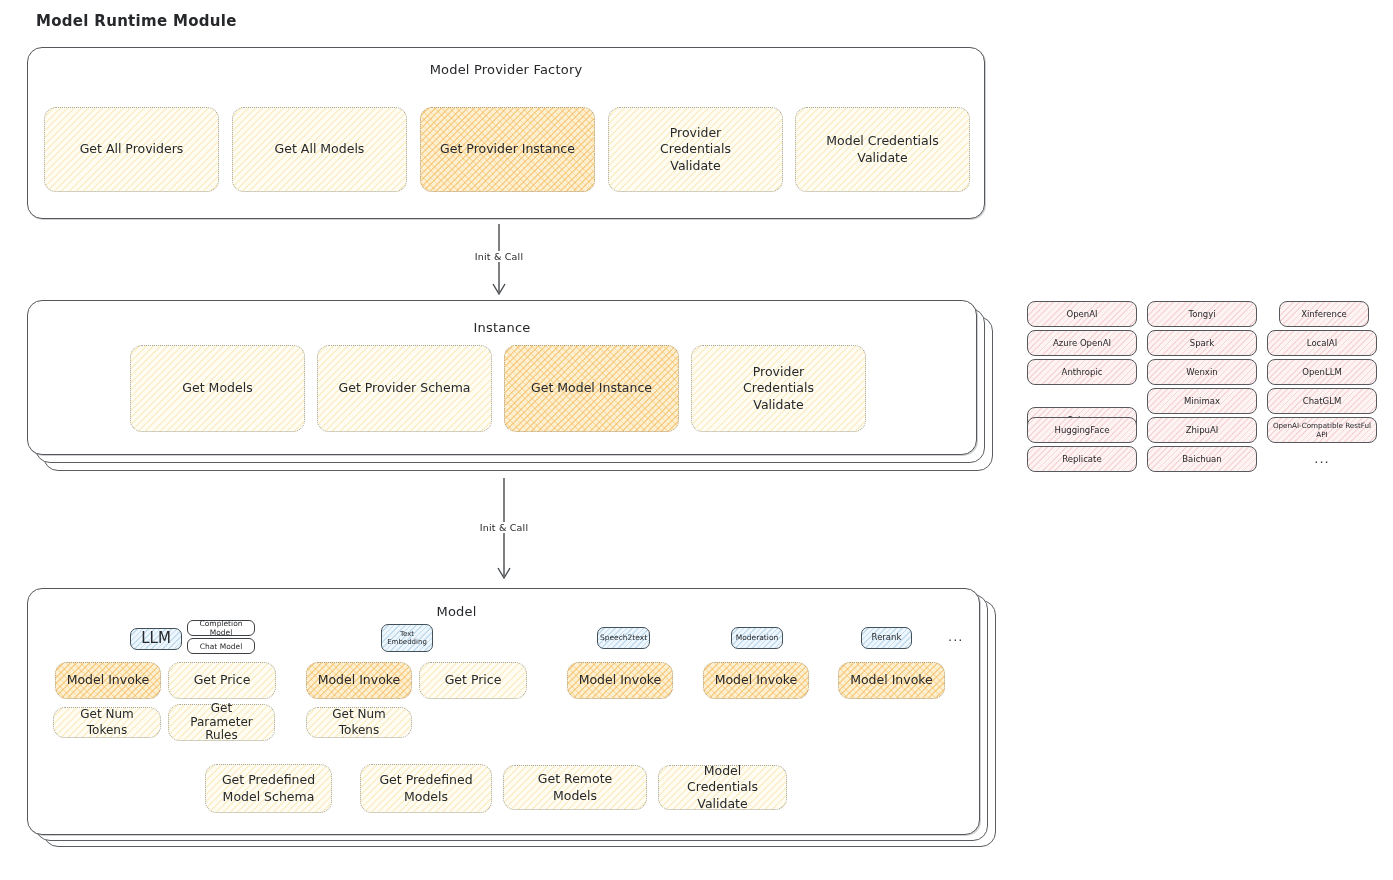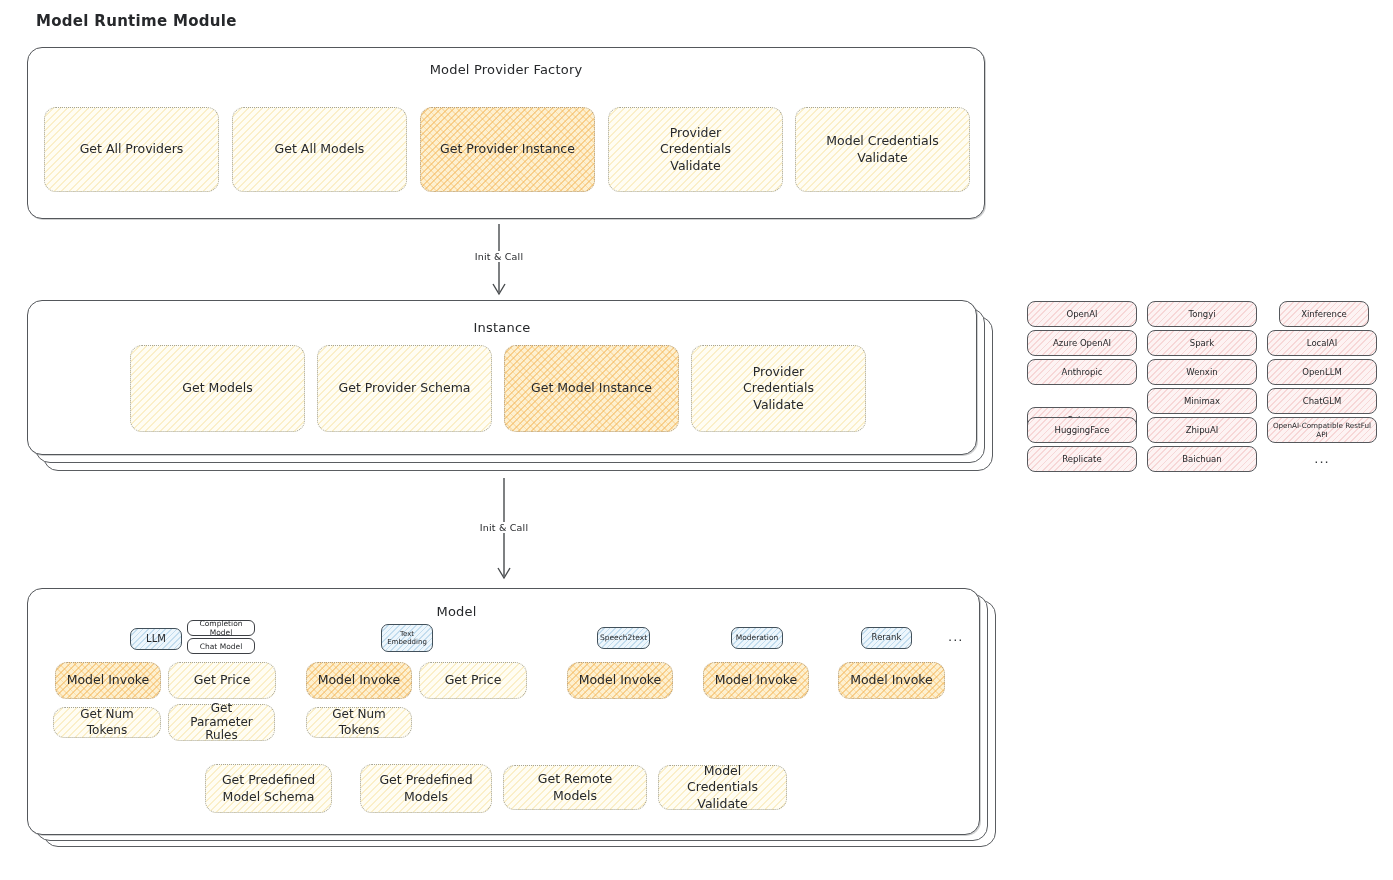--- a/index.html
+++ b/index.html
@@ -21,21 +21,21 @@
         background-image:repeating-linear-gradient(135deg, rgba(244,181,86,.55) 0px, rgba(244,181,86,.55) 1.6px, transparent 1.6px, transparent 4.6px),
                          repeating-linear-gradient(45deg, rgba(244,181,86,.30) 0px, rgba(244,181,86,.30) 1.2px, transparent 1.2px, transparent 5.2px);
         border-color:#b3a184;}
   
   .chip{border:1.3px solid #55585c;border-radius:8px;display:flex;align-items:center;justify-content:center;
         text-align:center;font-size:8.5px;
         background-color:#fdf3f3;
         background-image:repeating-linear-gradient(135deg, rgba(235,158,158,.33) 0px, rgba(235,158,158,.33) 1.2px, transparent 1.2px, transparent 4.4px);}
   
   .tab{border:1.3px solid #42505a;border-radius:7px;display:flex;align-items:center;justify-content:center;
-       text-align:center;font-size:10px;line-height:1.15;
+       text-align:center;font-size:15px;line-height:1.15;
        background-color:#edf6fc;
        background-image:repeating-linear-gradient(135deg, rgba(126,180,216,.38) 0px, rgba(126,180,216,.38) 1.1px, transparent 1.1px, transparent 4px);}
   .wchip{border:1.2px solid #3d4045;border-radius:6px;background:#fff;display:flex;align-items:center;justify-content:center;
          text-align:center;font-size:7.5px;}
   .arrow-label{background:#fff;font-size:9.5px;padding:0 5px;transform:translateX(-50%);letter-spacing:.2px;}
   .ellipsis{font-size:13px;letter-spacing:1px;color:#33363a;}
 </style>
 </head>
 <body>
 

